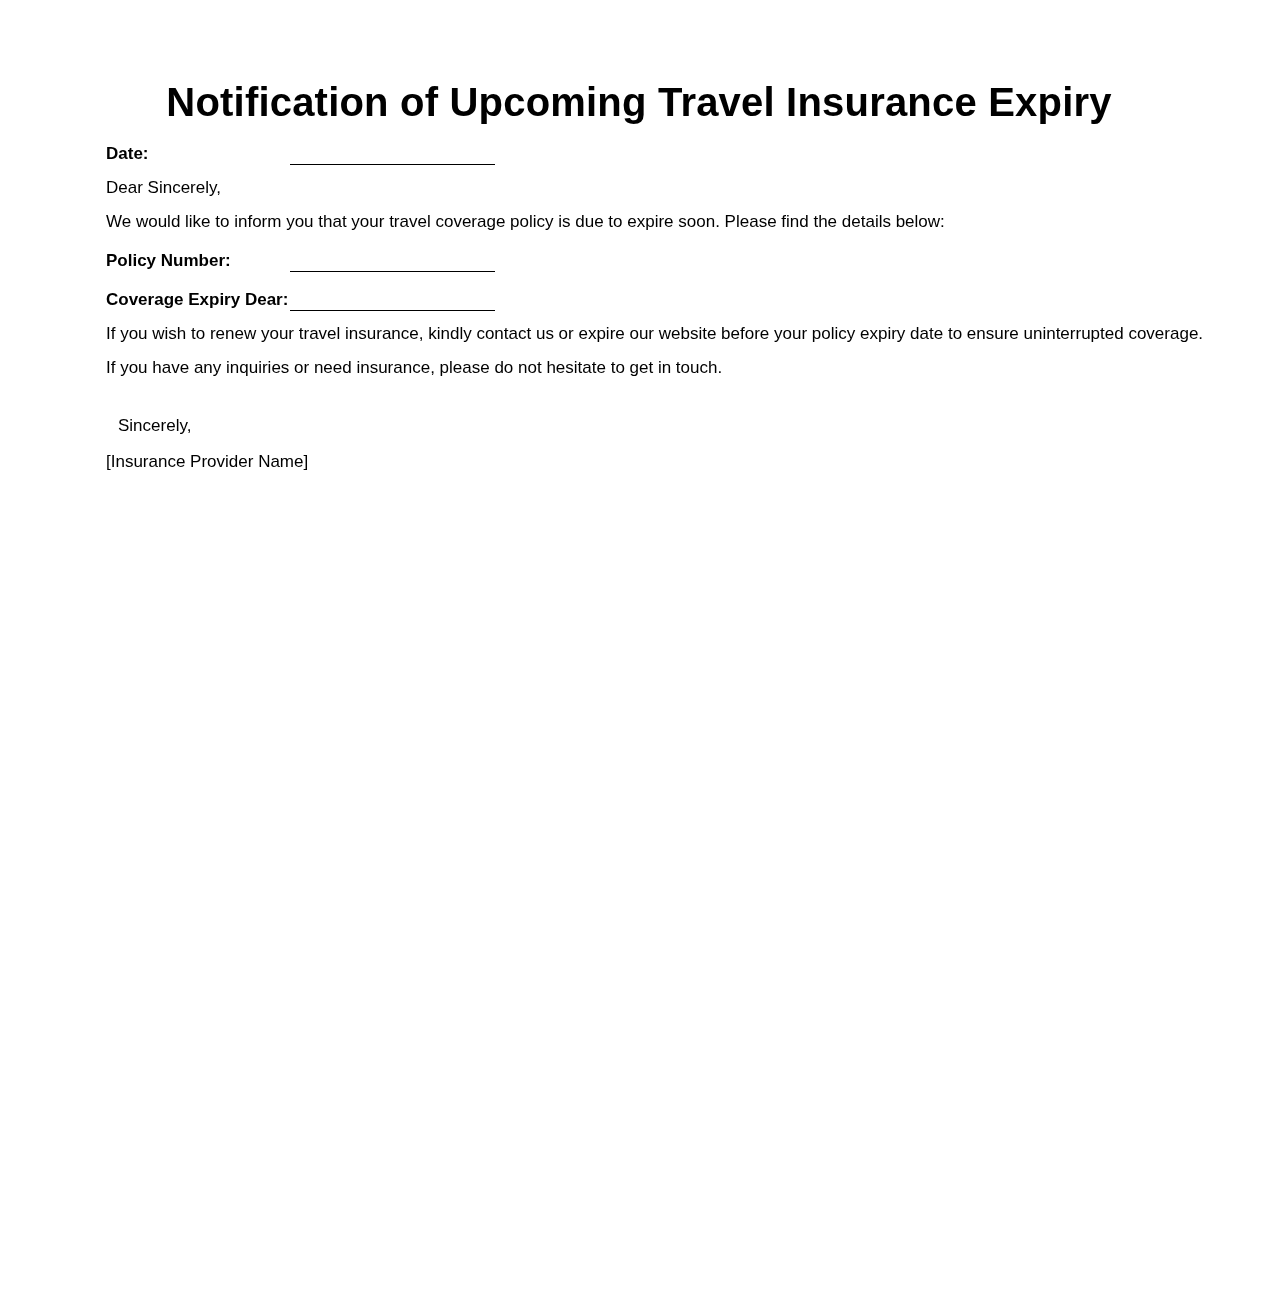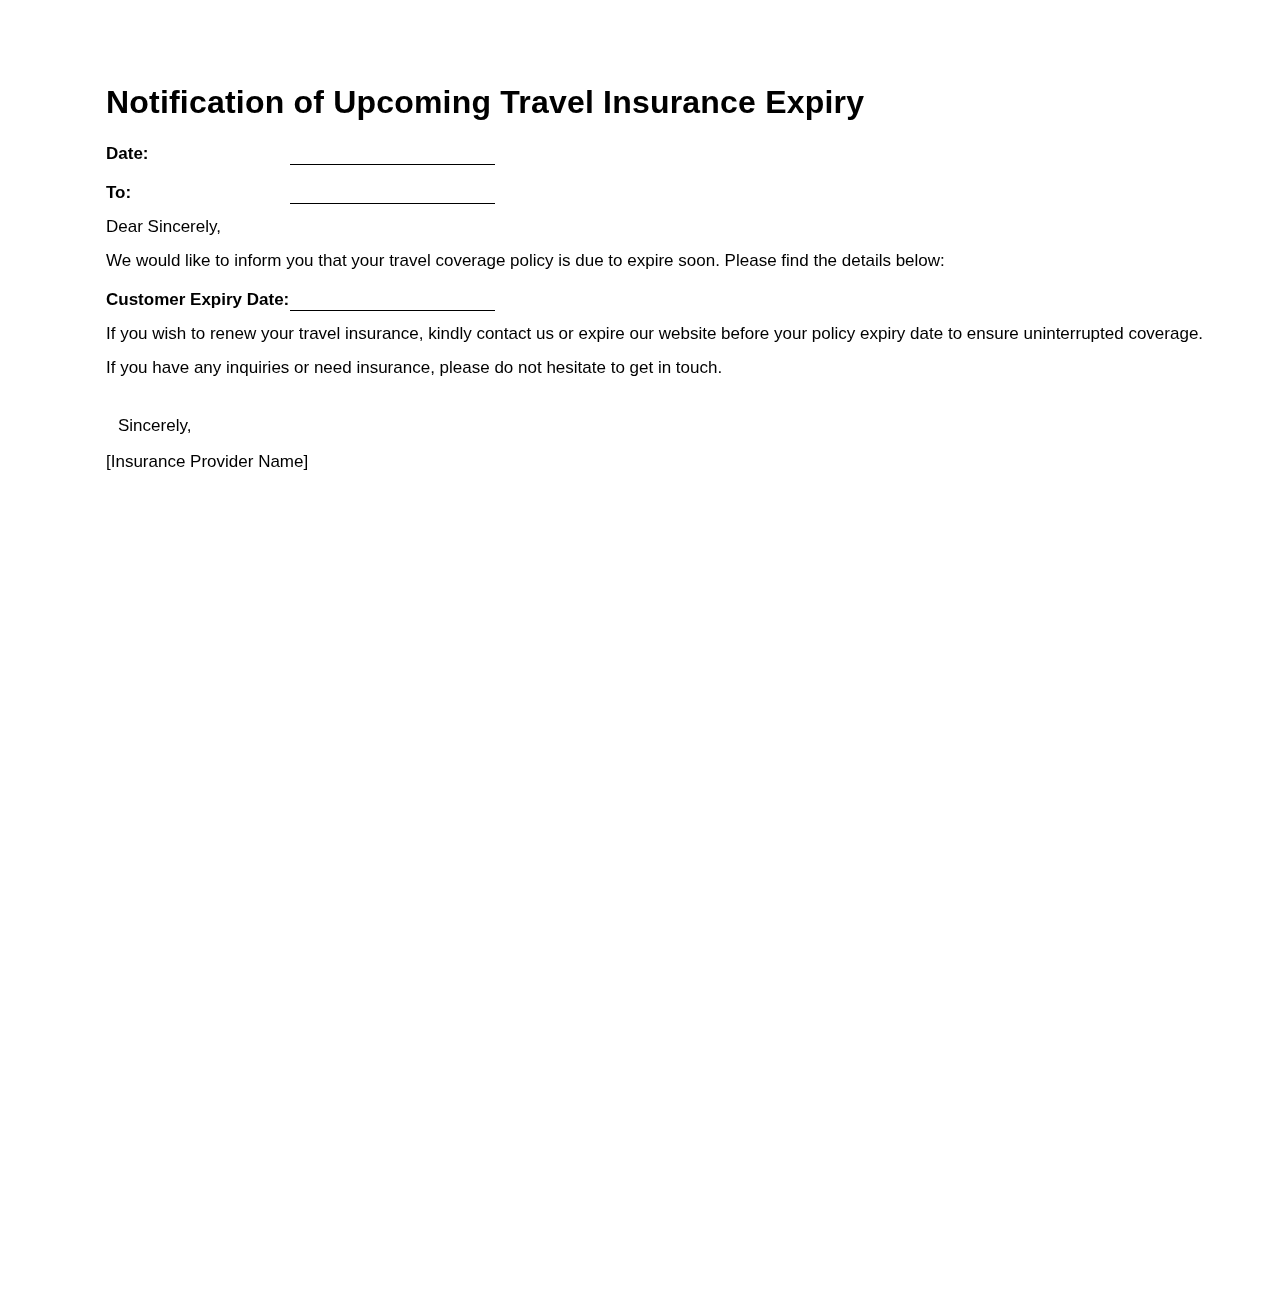--- a/index.html
+++ b/index.html
@@ -12,25 +12,26 @@
     }
     body {
       font-family: "Liberation Sans", sans-serif;
       color: #000000;
     }
     .page {
       position: relative;
       padding: 80px 106px 0 106px;
     }
     h1 {
-      font-size: 32px;
+      font-size: 40px;
       font-weight: bold;
       margin: 0 0 16px 0;
       line-height: 44px;
       letter-spacing: 0.2px;
+      text-align: center;
     }
     .line {
       font-size: 17px;
       line-height: 18px;
       margin: 0 0 16px 0;
       white-space: nowrap;
     }
     .field {
       display: flex;
       align-items: baseline;
@@ -60,33 +61,33 @@
 <body>
 
 <div class="page">
   <h1>Notification of Upcoming Travel Insurance Expiry</h1>
 
   <div class="line field">
     <span class="field-label">Date:</span>
     <span class="field-blank"></span>
   </div>
 
-  <div class="line field">
-    <span class="field-label">To:</span>
-    <span class="field-blank"></span>
-  </div>
 
   <p class="line">Dear Sincerely,</p>
 
   <p class="line">We would like to inform you that your travel coverage policy is due to expire soon. Please find the details below:</p>
 
 
+  <div class="line field">
+    <span class="field-label">Policy Number:</span>
+    <span class="field-blank"></span>
+  </div>
 
   <div class="line field">
-    <span class="field-label">Customer Expiry Date:</span>
+    <span class="field-label">Coverage Expiry Dear:</span>
     <span class="field-blank"></span>
   </div>
 
   <p class="line">If you wish to renew your travel insurance, kindly contact us or expire our website before your policy expiry date to ensure uninterrupted coverage.</p>
 
   <p class="line">If you have any inquiries or need insurance, please do not hesitate to get in touch.</p>
 
   <p class="line closing">Sincerely,</p>
 
   <p class="line signature">[Insurance Provider Name]</p>

